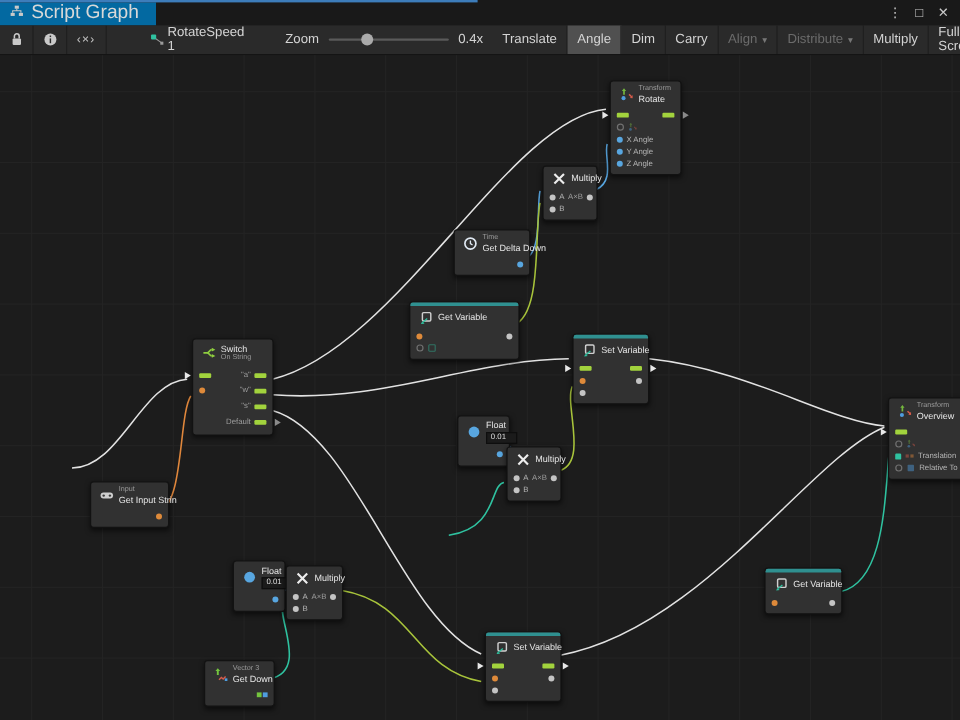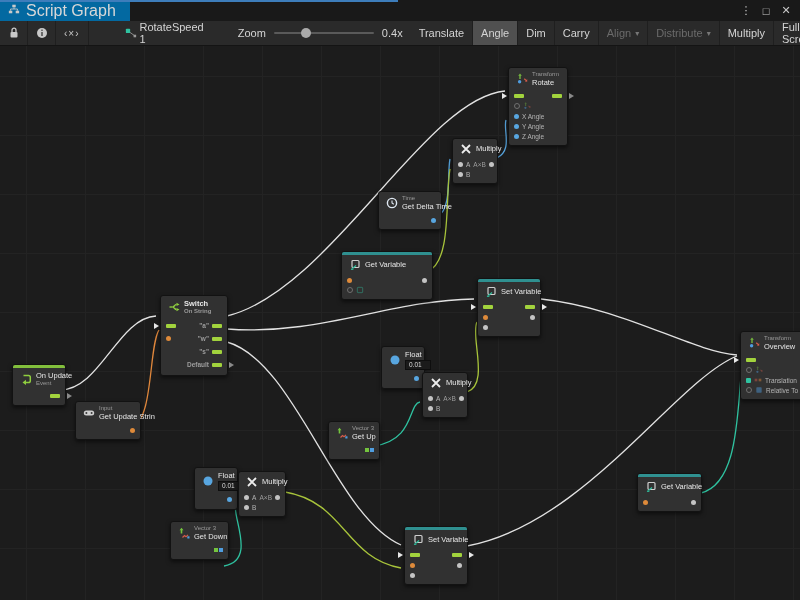--- a/index.html
+++ b/index.html
@@ -255,21 +255,21 @@
       <div class="node" style="left: 378px; top: 145px; width: 62px;">
         <div class="hdr">
           <span class="hic">
             <svg viewBox="0 0 12 12">
               <circle cx="6" cy="6" r="4.6" fill="none" stroke="#dfe8f2" stroke-width="1.4"></circle>
               <path d="M6 3.4V6l1.8 1.2" stroke="#dfe8f2" stroke-width="1.1" fill="none"></path>
             </svg>
           </span>
           <div class="hcol">
             <span class="kick">Time</span>
-            <span class="ttl">Get Delta Time</span>
+            <span class="ttl">Get Delta Down</span>
           </div>
         </div>
         <div class="rows">
           <div class="row" style="height: 10px;">
             <span class="pt b ml"></span>
           </div>
         </div>
       </div>
       <div class="node" style="left: 341px; top: 205px; width: 90px;">
         <div class="acc" style="background: rgb(47, 144, 144);"></div>
@@ -293,21 +293,21 @@
           <div class="row" style="height: 10px;">
             <span class="pt c"></span>
             <span class="mini">
               <svg viewBox="0 0 12 12">
                 <rect x="2" y="2" width="8" height="8" rx="1" fill="none" stroke="#2fc2a0" stroke-width="1.4"></rect>
               </svg>
             </span>
           </div>
         </div>
       </div>
-      <div class="node" style="left: 160px; top: 249px; width: 66px; font-weight: bold;">
+      <div class="node" style="left: 160px; top: 236px; width: 66px;">
         <div class="hdr">
           <span class="hic">
             <svg viewBox="0 0 12 12">
               <path d="M1.5 6h3" stroke="#8fce3f" stroke-width="1.4"></path>
               <path d="M4.5 6c2 0 2-2.6 4-2.6M4.5 6c2 0 2 2.6 4 2.6" stroke="#8fce3f" stroke-width="1.4" fill="none"></path>
               <path d="M8.5 1.8L11.5 3.4 8.5 5z M8.5 7L11.5 8.6 8.5 10.2z" fill="#8fce3f"></path>
             </svg>
           </span>
           <div class="hcol">
             <span class="ttl">Switch</span>
@@ -360,53 +360,32 @@
           </div>
           <div class="row" style="height: 10px;">
             <span class="pt o"></span>
             <span class="pt g ml"></span>
           </div>
           <div class="row" style="height: 10px;">
             <span class="pt g"></span>
           </div>
         </div>
       </div>
-      <div class="node" style="left: 12px; top: 318px; width: 52px;">
-        <div class="acc" style="background: rgb(130, 191, 60);"></div>
-        <div class="hdr">
-          <span class="hic">
-            <svg viewBox="0 0 12 12">
-              <path d="M3.5 2.5h5A1.8 1.8 0 0110.3 4.3v3.4A1.8 1.8 0 018.5 9.5H5.8" fill="none" stroke="#8fce3f" stroke-width="1.5"></path>
-              <path d="M6 6.8L2.5 9.5 6 12z" fill="#8fce3f"></path>
-            </svg>
-          </span>
-          <div class="hcol">
-            <span class="ttl">On Update</span>
-            <span class="kick">Event</span>
-          </div>
-        </div>
-        <div class="rows">
-          <div class="row" style="height: 10px;">
-            <span class="ptf ml"></span>
-            <span class="a-out gray"></span>
-          </div>
-        </div>
-      </div>
       <div class="node" style="left: 75px; top: 355px; width: 64px;">
         <div class="hdr">
           <span class="hic">
             <svg viewBox="0 0 12 12">
               <rect x="0.8" y="3.5" width="10.4" height="5" rx="2.5" fill="#cfcfcf"></rect>
               <circle cx="3.4" cy="6" r="1" fill="#3a3a3a"></circle>
               <circle cx="8.6" cy="6" r="1" fill="#3a3a3a"></circle>
             </svg>
           </span>
           <div class="hcol">
             <span class="kick">Input</span>
-            <span class="ttl">Get Update Strin</span>
+            <span class="ttl">Get Input Strin</span>
           </div>
         </div>
         <div class="rows">
           <div class="row" style="height: 10px;">
             <span class="pt o ml"></span>
           </div>
         </div>
       </div>
       <div class="node" style="left: 381px; top: 300px; width: 42px;">
         <div class="hdr">
@@ -443,43 +422,20 @@
             <span class="lbl">A</span>
             <span class="rlbl ml">A×B</span>
             <span class="pt g"></span>
           </div>
           <div class="row" style="height: 10px;">
             <span class="pt g"></span>
             <span class="lbl">B</span>
           </div>
         </div>
       </div>
-      <div class="node" style="left: 328px; top: 375px; width: 50px;">
-        <div class="hdr">
-          <span class="hic">
-            <svg viewBox="0 0 12 12">
-              <path d="M3.5 0.8l2 2.4H4.3V6.6H2.7V3.2H1.5z" fill="#74c43e"></path>
-              <path d="M4.5 10.5l2-2 1.5 1.3 2-2" stroke="#d65b4a" stroke-width="1.2" fill="none"></path>
-              <rect x="9.3" y="9.3" width="2.2" height="2.2" fill="#4f9ddf"></rect>
-            </svg>
-          </span>
-          <div class="hcol">
-            <span class="kick">Vector 3</span>
-            <span class="ttl">Get Up</span>
-          </div>
-        </div>
-        <div class="rows">
-          <div class="row" style="height: 10px;">
-            <span class="vecp ml">
-              <i style="background: rgb(116, 196, 62);"></i>
-              <i style="background: rgb(79, 157, 223);"></i>
-            </span>
-          </div>
-        </div>
-      </div>
       <div class="node" style="left: 194px; top: 421px; width: 42px;">
         <div class="hdr">
           <span class="hic">
             <svg viewBox="0 0 12 12">
               <circle cx="6" cy="6" r="4.5" fill="#58a6e0"></circle>
             </svg>
           </span>
           <div class="hcol">
             <span class="ttl">Float</span>
             <div class="vbox">0.01</div>
@@ -508,21 +464,21 @@
             <span class="lbl">A</span>
             <span class="rlbl ml">A×B</span>
             <span class="pt g"></span>
           </div>
           <div class="row" style="height: 10px;">
             <span class="pt g"></span>
             <span class="lbl">B</span>
           </div>
         </div>
       </div>
-      <div class="node" style="left: 170px; top: 475px; width: 57px;">
+      <div class="node" style="left: 170px; top: 504px; width: 57px;">
         <div class="hdr">
           <span class="hic">
             <svg viewBox="0 0 12 12">
               <path d="M3.5 0.8l2 2.4H4.3V6.6H2.7V3.2H1.5z" fill="#74c43e"></path>
               <path d="M4.5 10.5l2-2 1.5 1.3 2-2" stroke="#d65b4a" stroke-width="1.2" fill="none"></path>
               <rect x="9.3" y="9.3" width="2.2" height="2.2" fill="#4f9ddf"></rect>
             </svg>
           </span>
           <div class="hcol">
             <span class="kick">Vector 3</span>

